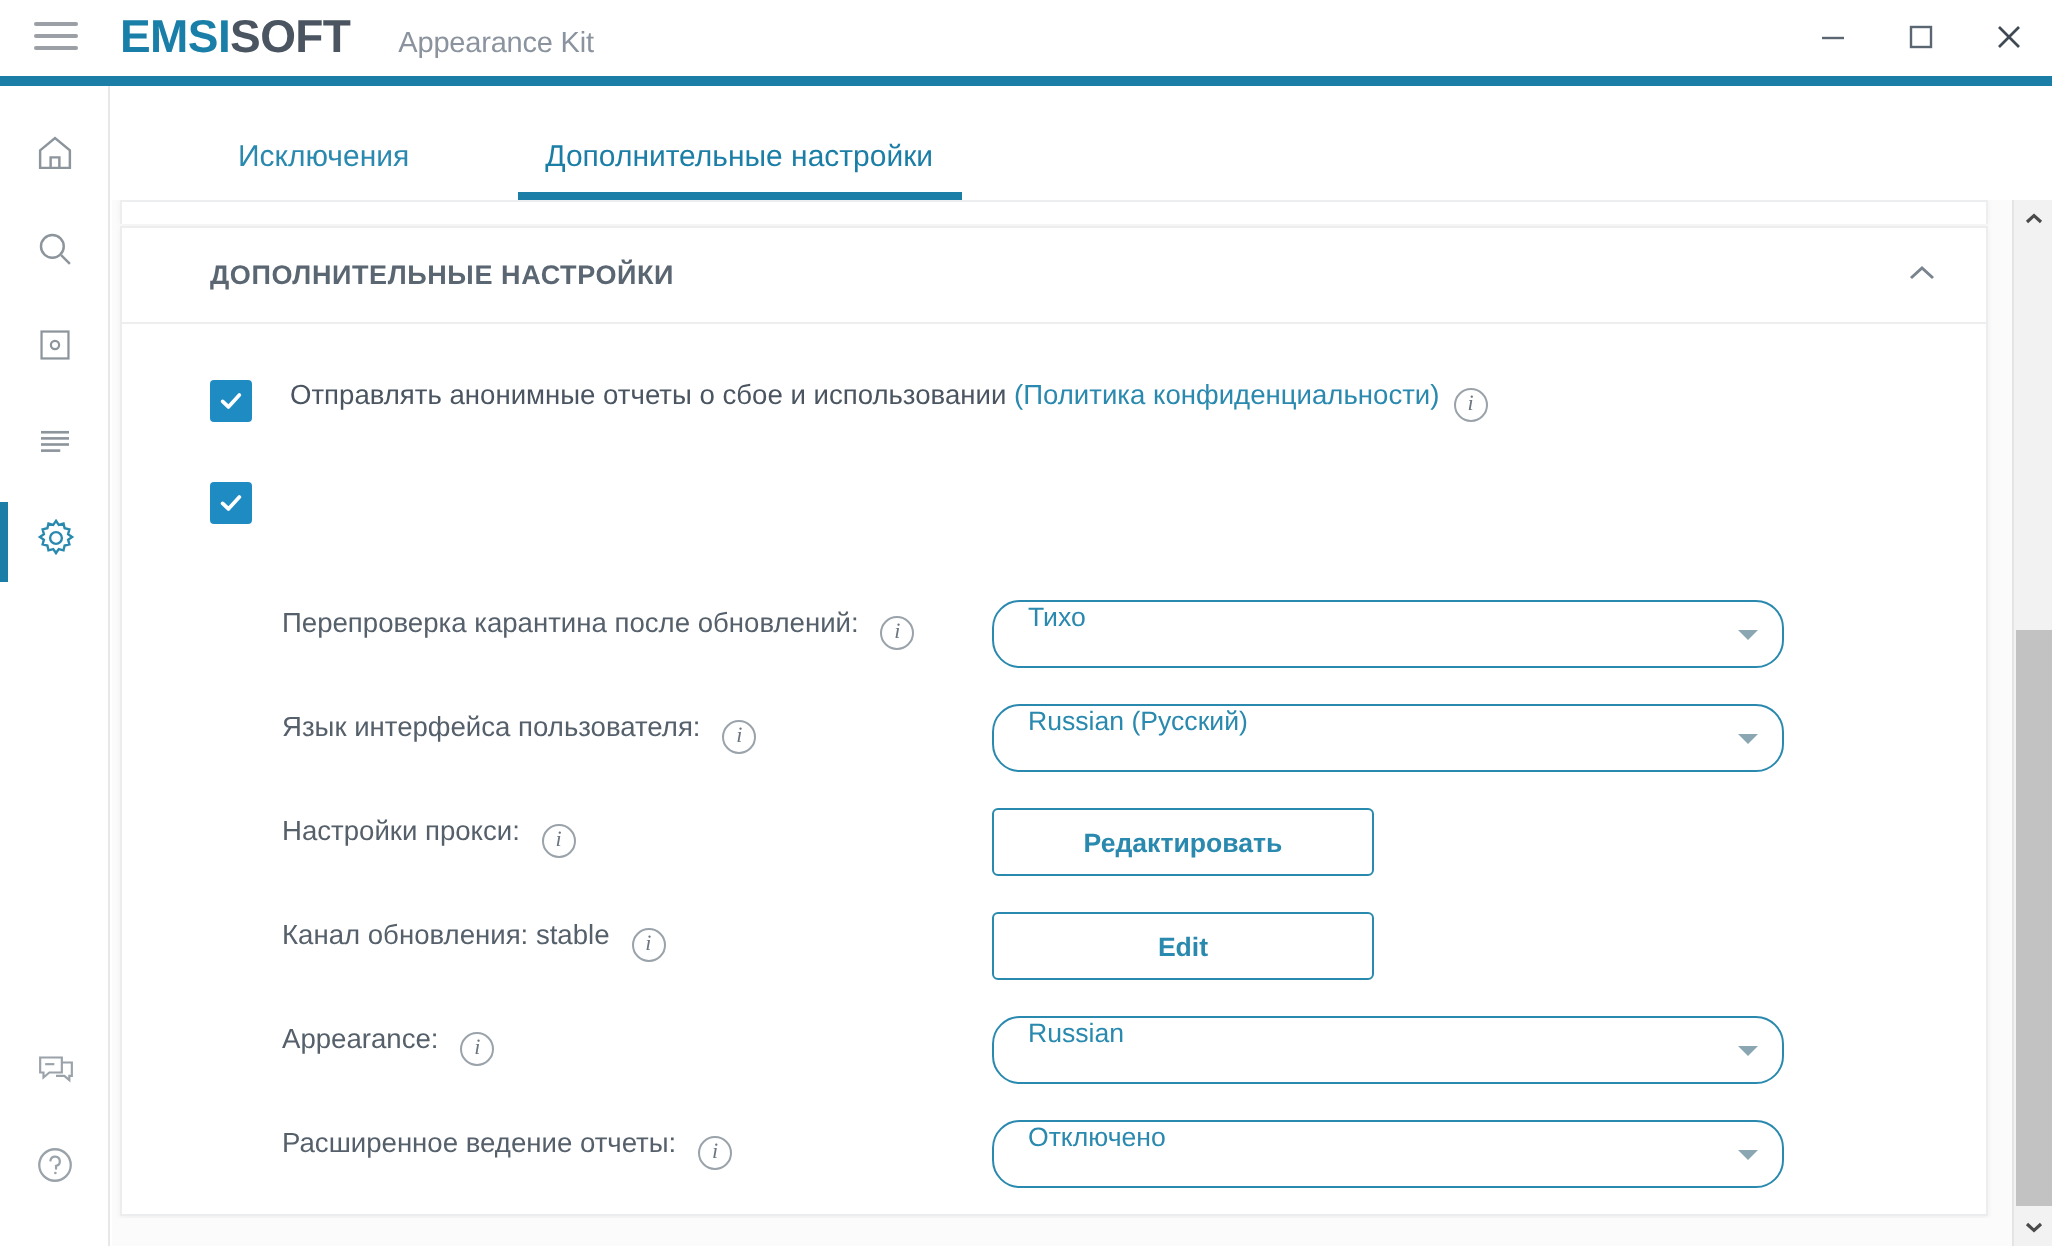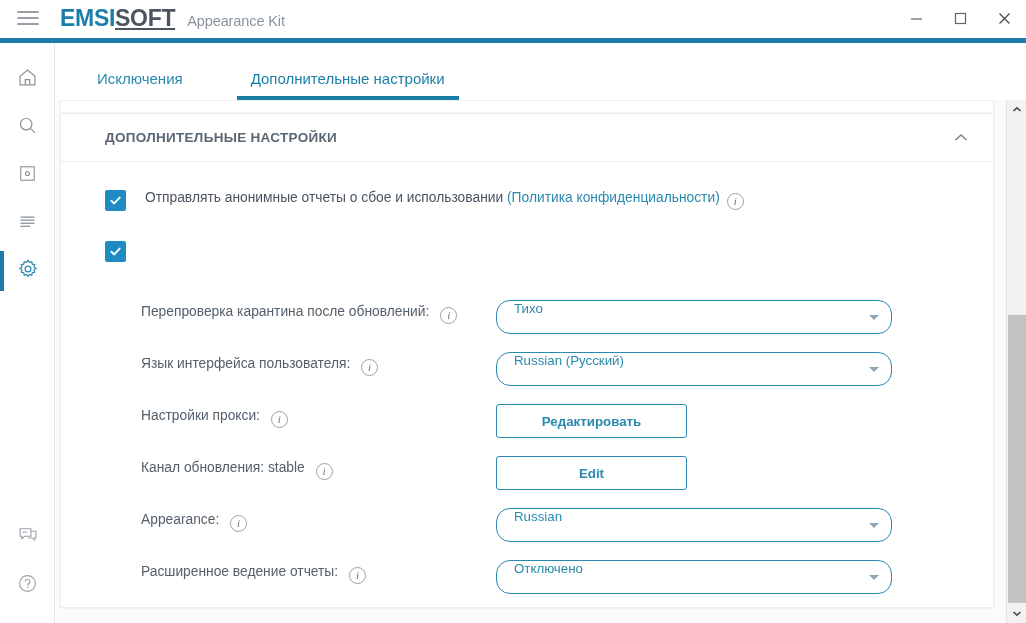--- a/index.html
+++ b/index.html
@@ -44,35 +44,34 @@
     display: block;
     width: 22px;
     height: 2px;
     background: #9aa0a6;
     border-radius: 1px;
   }
 
   .brand {
     display: flex;
     align-items: baseline;
-    gap: 12px;
+    gap: 24px;
     margin-left: 4px;
   }
   .brand-emsi {
     font-size: 23px;
     font-weight: bold;
     color: #1a7fa8;
     letter-spacing: -0.3px;
   }
   .brand-soft {
     font-size: 23px;
     font-weight: bold;
     color: #4a5561;
     letter-spacing: -0.3px;
-    text-decoration: underline;
   }
   .brand-name { display: flex; align-items: baseline; }
   .brand-sub {
     font-size: 14.5px;
     color: #8b949e;
     letter-spacing: -0.1px;
   }
 
   .winbtns {
     position: absolute;
@@ -134,21 +133,21 @@
 
   
   .tabbar {
     position: absolute;
     top: 43px; left: 56px;
     width: 970px;
     height: 57px;
     background: #ffffff;
     display: flex;
     align-items: flex-end;
-    padding-left: 27px;
+    padding-left: 49px;
   }
   .tab {
     position: relative;
     font-size: 15px;
     color: #2a89ae;
     padding: 0 14px 13px 14px;
     cursor: pointer;
     white-space: nowrap;
   }
   .tab.active {

